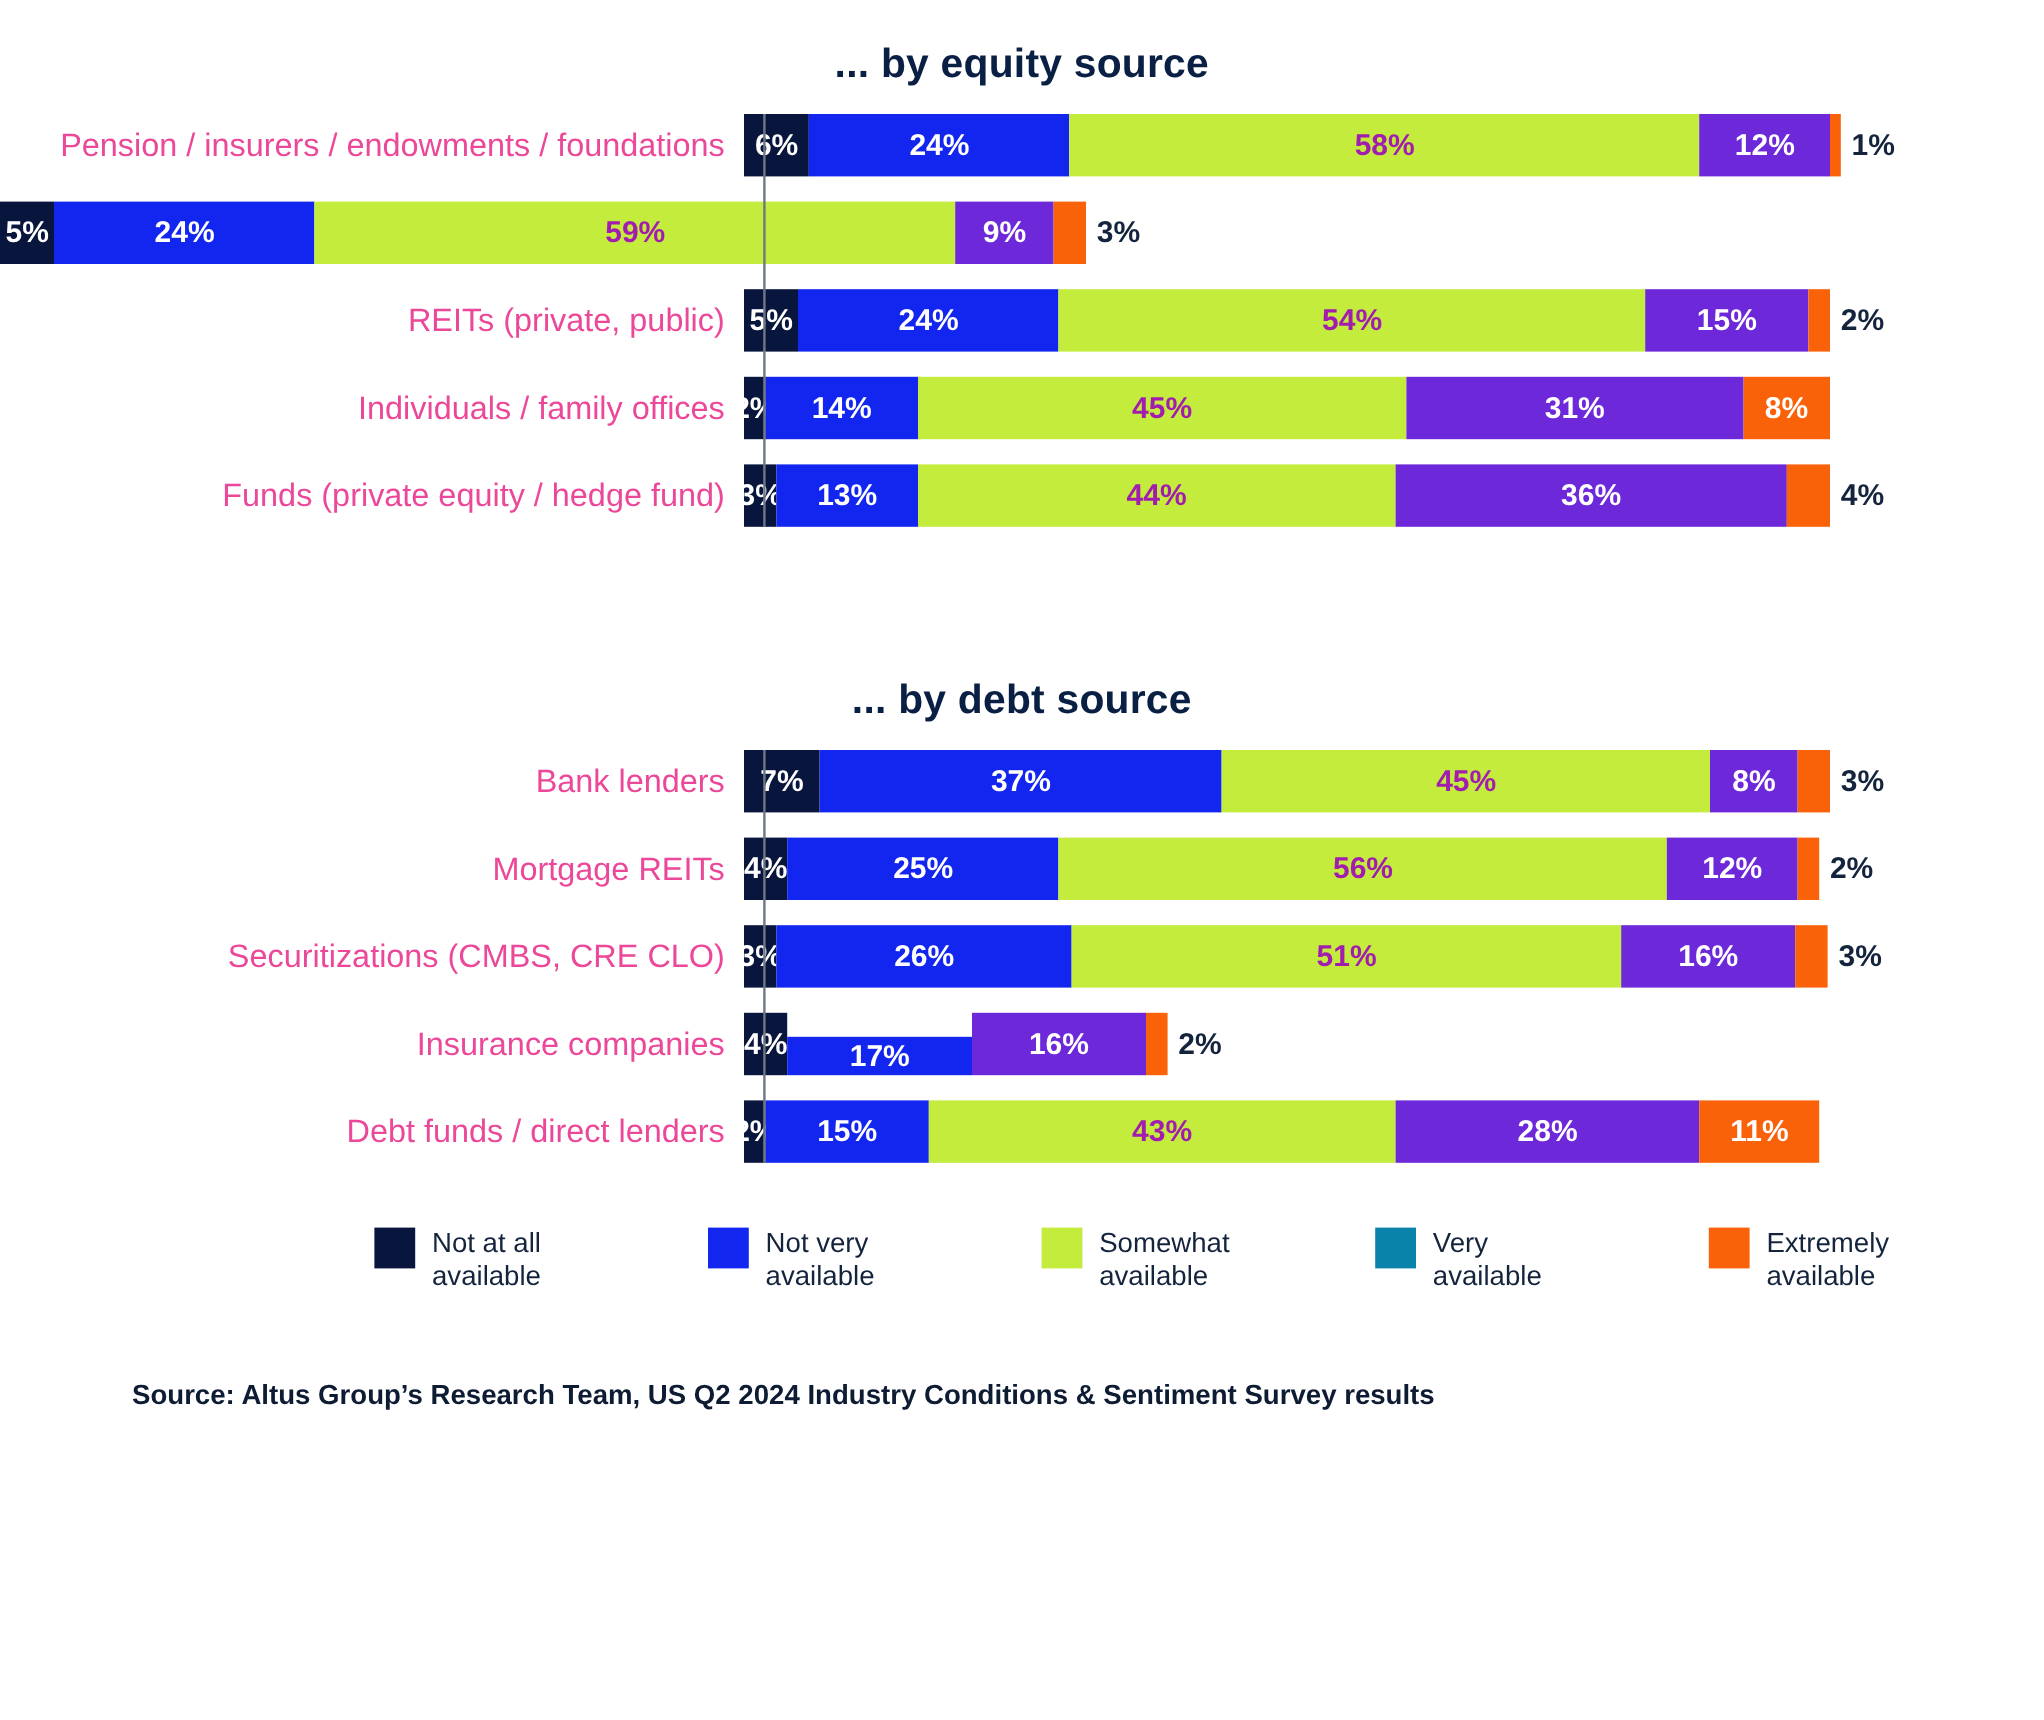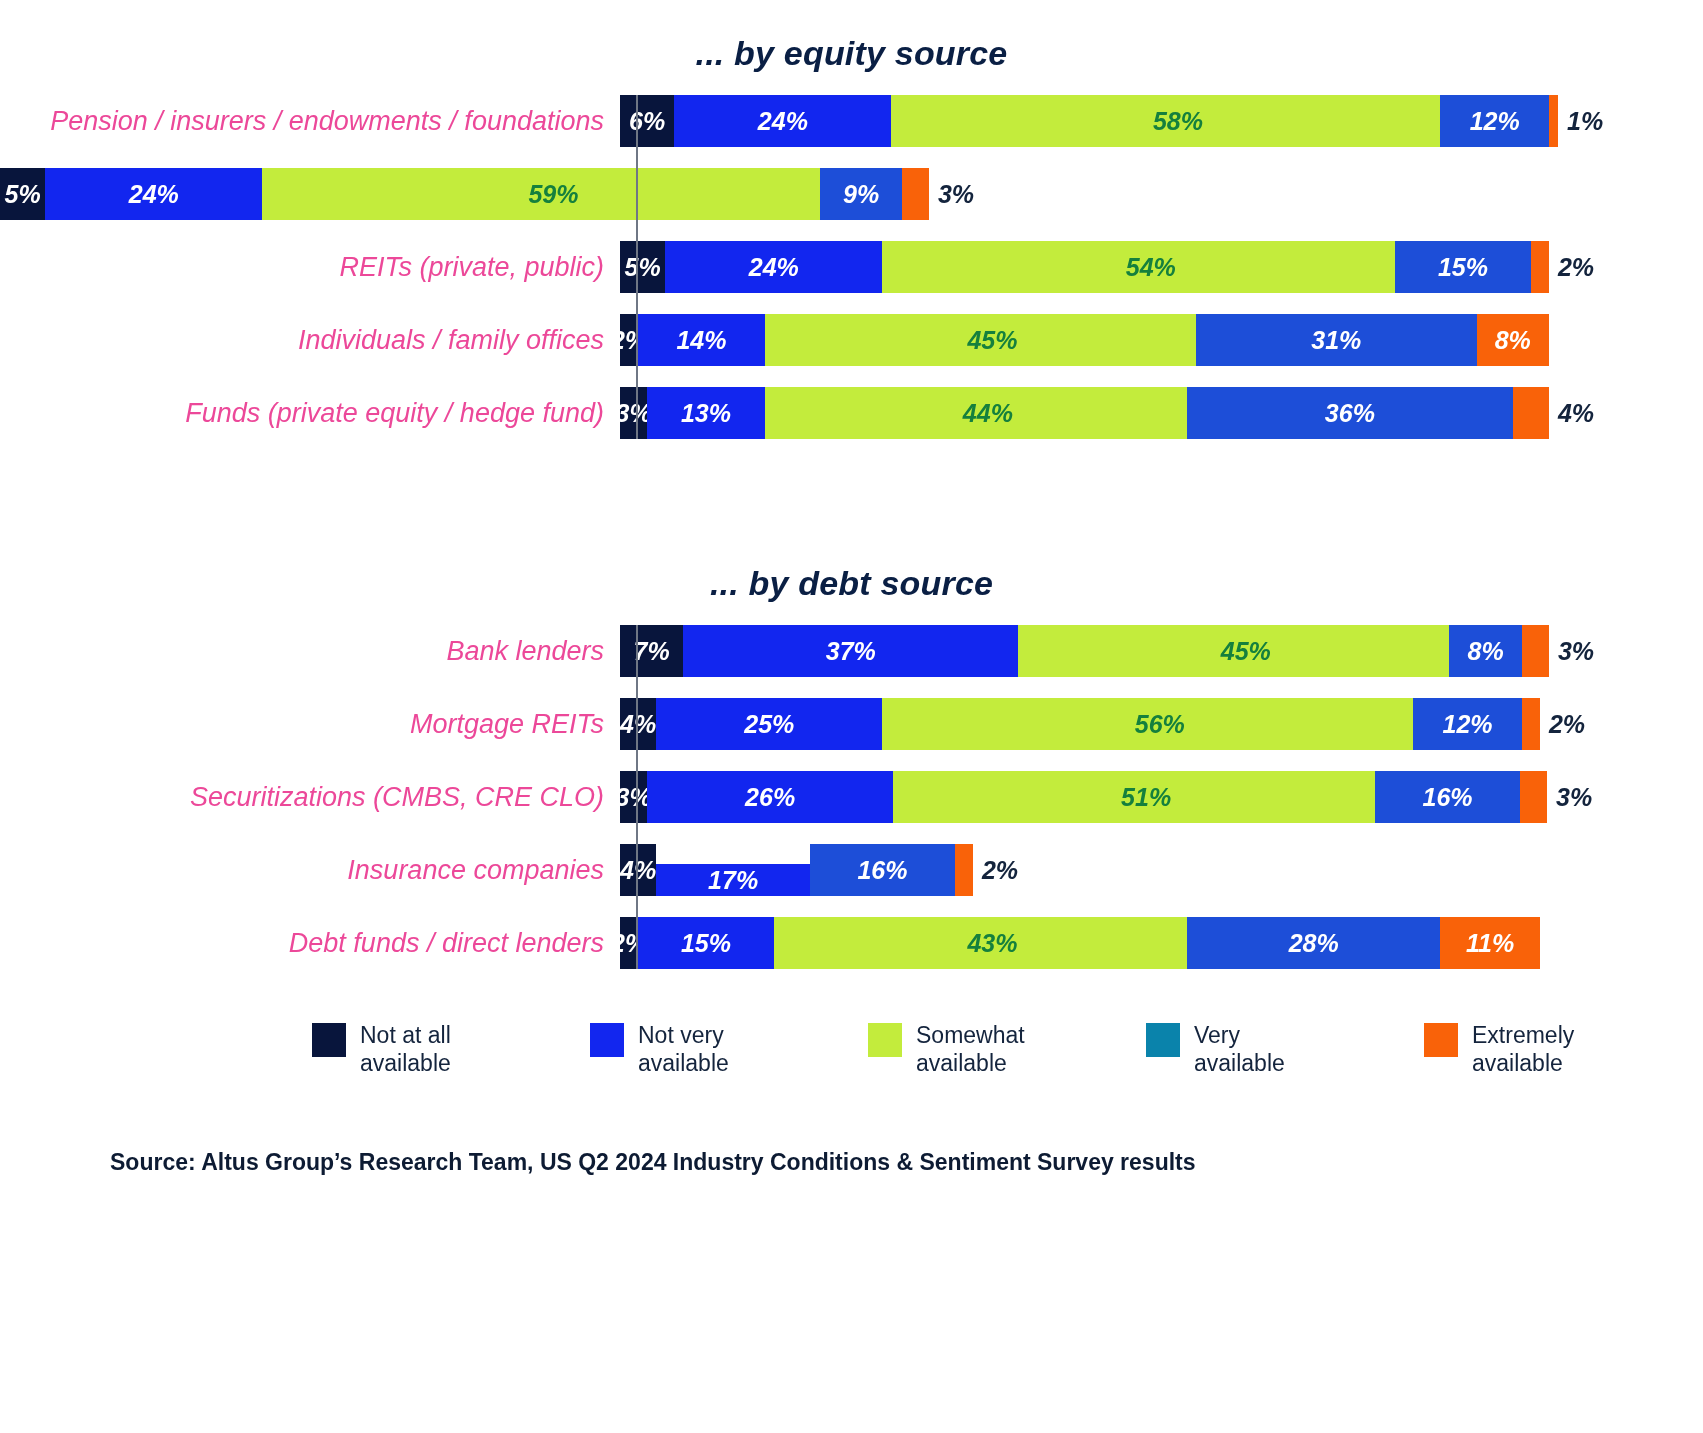--- a/index.html
+++ b/index.html
@@ -11,21 +11,20 @@
     width: 1703px;
     height: 1433px;
     font-family: "Liberation Sans", sans-serif;
     color: #0d1b33;
     position: relative;
     overflow: hidden;
   }
   .chart-block {
     position: relative;
     width: 100%;
-    font-style: italic;
   }
   .chart-title {
     text-align: center;
     font-size: 34px;
     font-weight: 700;
     color: #0a1f44;
     letter-spacing: 0.2px;
   }
   .rows {
     position: relative;
@@ -62,22 +61,22 @@
     display: flex;
     align-items: center;
     justify-content: center;
     font-size: 25px;
     font-weight: 700;
     overflow: hidden;
     white-space: nowrap;
   }
   .seg.s0 { background: #08153c; color: #ffffff; }
   .seg.s1 { background: #1226ef; color: #ffffff; }
-  .seg.s2 { background: #c3ec3c; color: #15803d; padding-left: 24px; }
-  .seg.s3 { background: #1d4ed8; color: #ffffff; }
+  .seg.s2 { background: #c3ec3c; color: #a21caf; }
+  .seg.s3 { background: #6d28d9; color: #ffffff; }
   .seg.s4 { background: #f96209; color: #ffffff; }
   .outside-label {
     font-size: 25px;
     font-weight: 700;
     color: #14243d;
     margin-left: 9px;
     white-space: nowrap;
   }
   .legend {
     display: flex;

